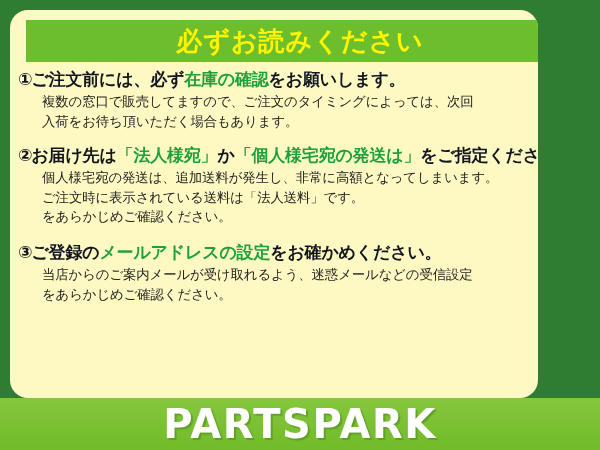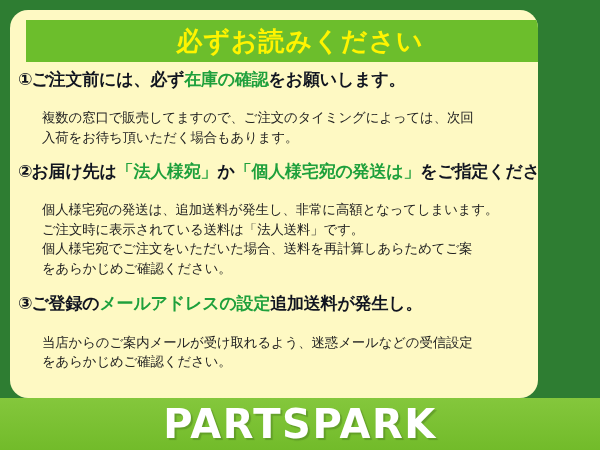--- a/index.html
+++ b/index.html
@@ -83,21 +83,21 @@
   }
   .item-heading .num {
     letter-spacing: -1px;
   }
 
   .item-detail {
     color: #232323;
     font-size: 13.4px;
     font-weight: normal;
     line-height: 1.46;
-    margin: 18px 0 0 0;
+    margin: 2px 0 0 0;
     padding-left: 26px;
     letter-spacing: -0.1px;
   }
   .item-detail div {
     white-space: nowrap;
   }
 
   .item-1 { margin-top: 0px; }
   .item-2 { margin-top: 12px; }
   .item-3 { margin-top: 14px; }
@@ -147,28 +147,27 @@
         </div>
       </div>
 
       <div class="notice-item item-2">
         <p class="item-heading">
           <span class="num">②</span><span>お届け先は</span><span class="hl">「法人様宛」</span><span>か</span><span class="hl">「個人様宅宛の発送は」</span><span>をご指定ください。</span>
         </p>
         <div class="item-detail">
           <div>個人様宅宛の発送は、追加送料が発生し、非常に高額となってしまいます。</div>
           <div>ご注文時に表示されている送料は「法人送料」です。</div>
-          <div>個人様宅宛でご注文をいただいた場合、送料を再計算しあらためてご案</div>
           <div>をあらかじめご確認ください。</div>
         </div>
       </div>
 
       <div class="notice-item item-3">
         <p class="item-heading">
-          <span class="num">③</span><span>ご登録の</span><span class="hl">メールアドレスの設定</span><span>追加送料が発生し。</span>
+          <span class="num">③</span><span>ご登録の</span><span class="hl">メールアドレスの設定</span><span>をお確かめください。</span>
         </p>
         <div class="item-detail">
           <div>当店からのご案内メールが受け取れるよう、迷惑メールなどの受信設定</div>
           <div>をあらかじめご確認ください。</div>
         </div>
       </div>
 
     </div>
   </div>
 

